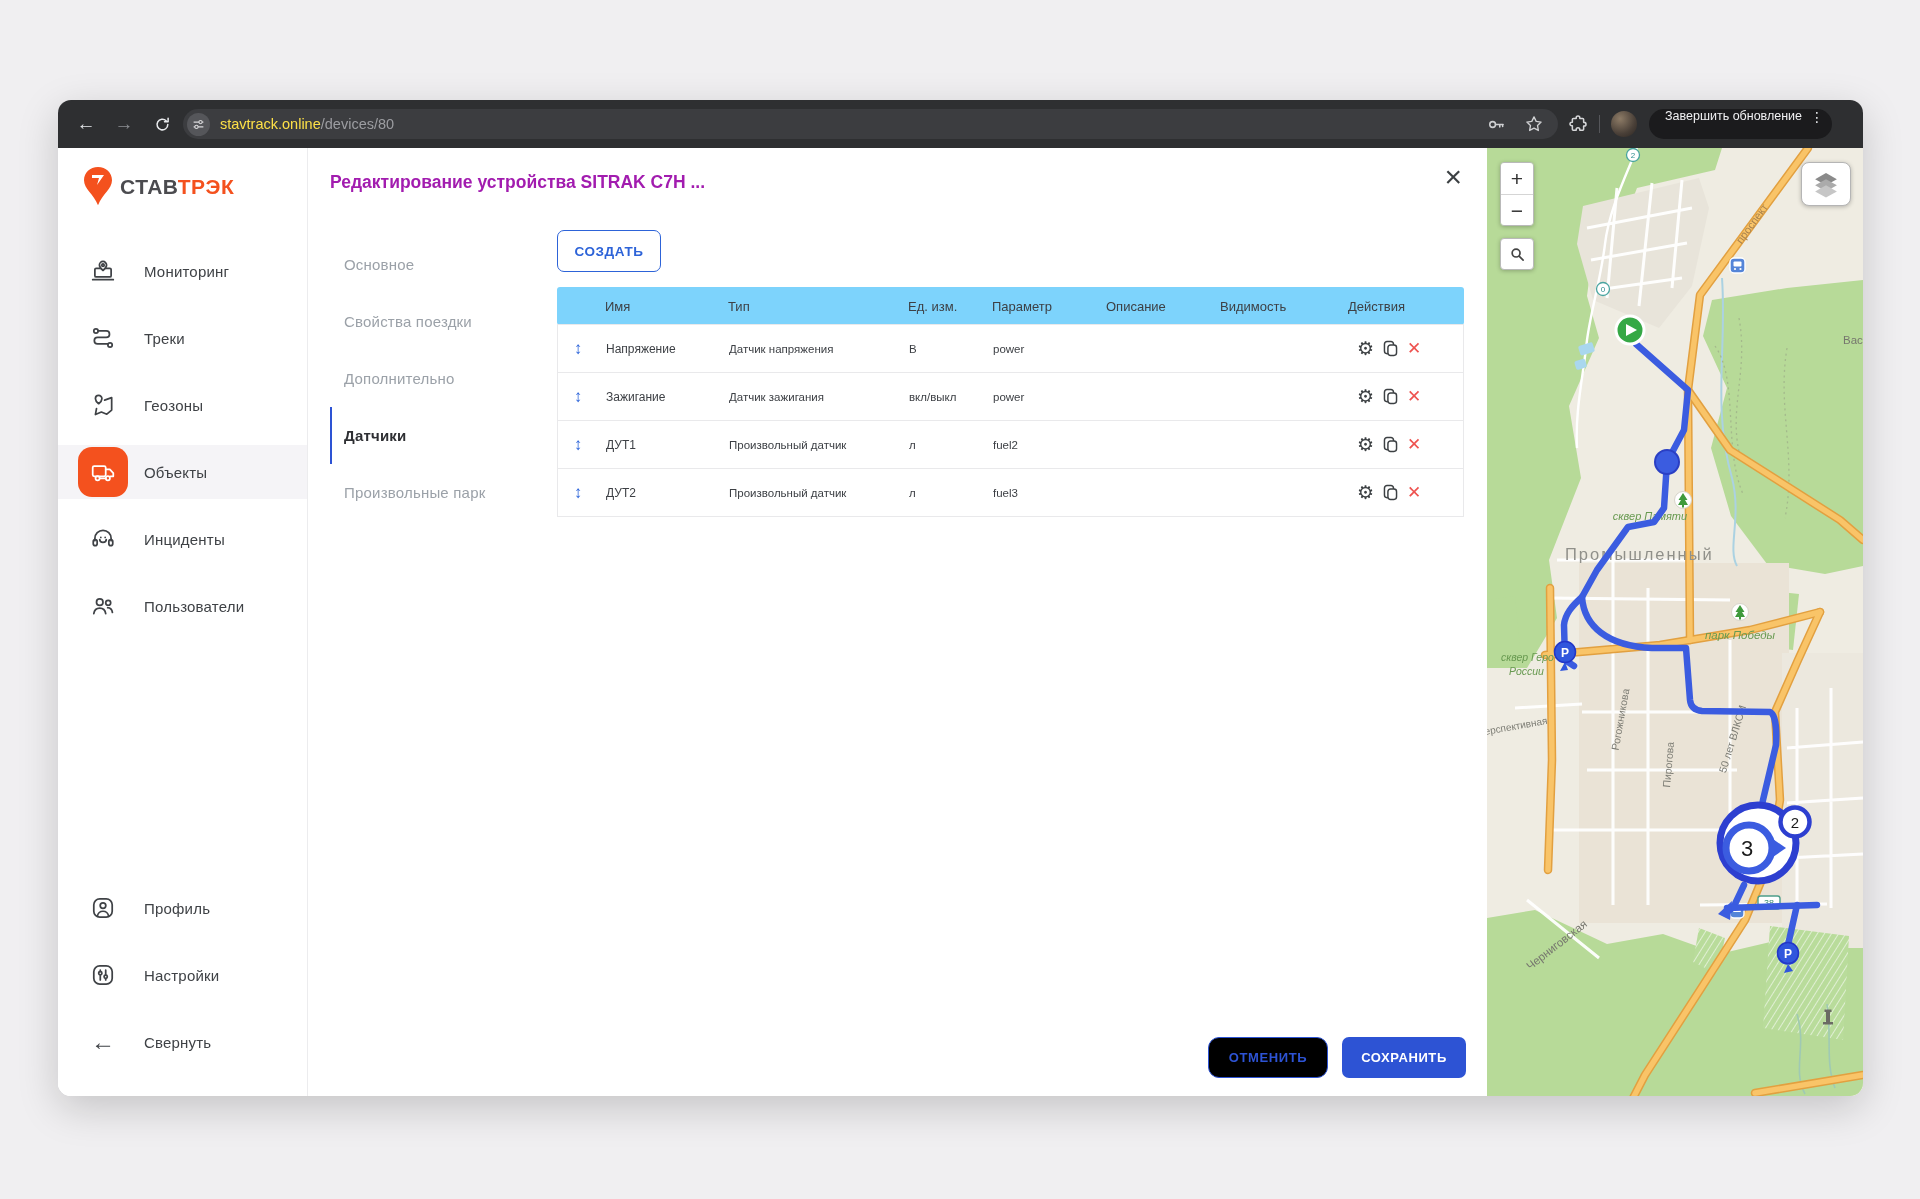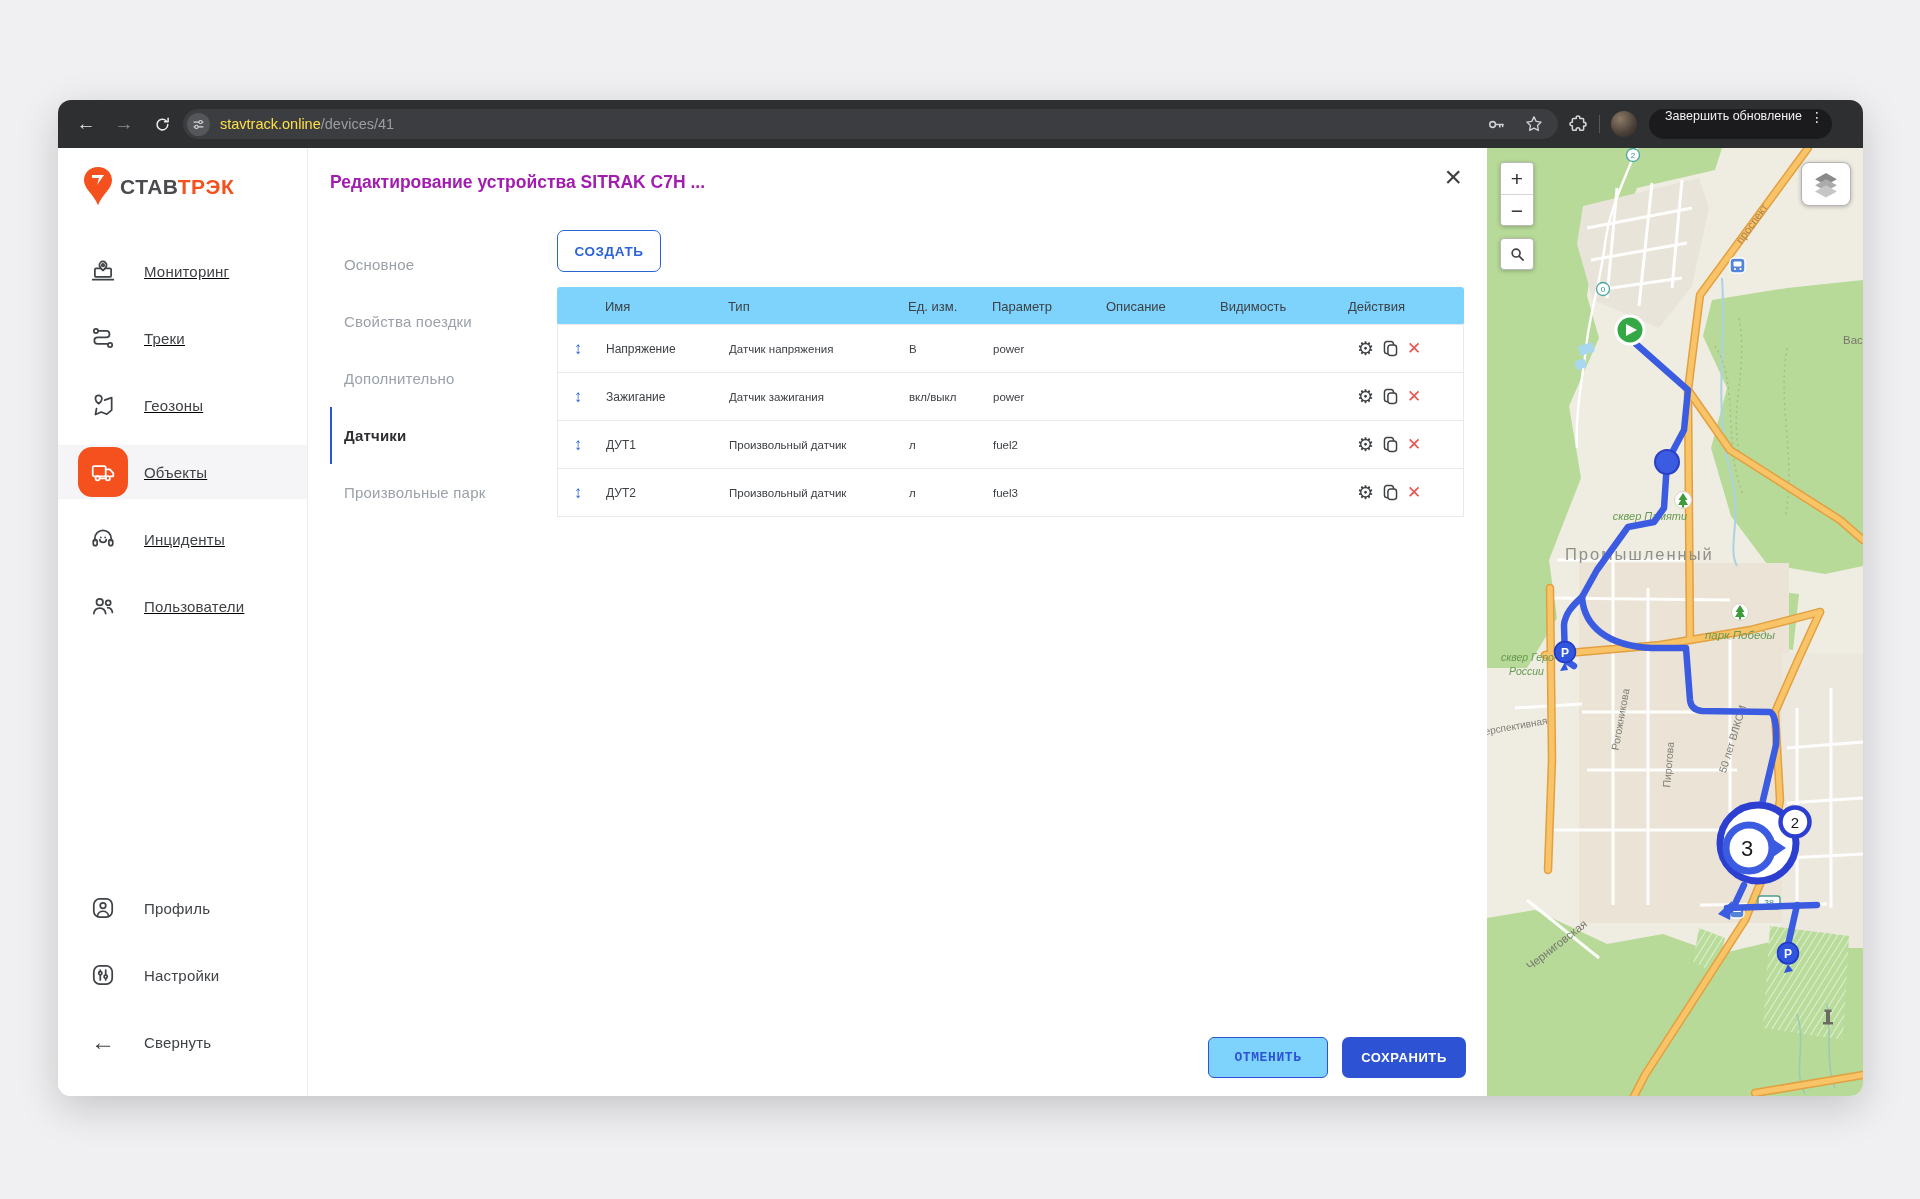--- a/index.html
+++ b/index.html
@@ -32,21 +32,21 @@
   .update-btn .dots { color:#e8eaed; font-size:14px; margin-left:8px; letter-spacing:0; }
 
   
   .app { display:flex; height:948px; background:#fff; }
 
   
   .sidebar { width:250px; border-right:1px solid #ececee; position:relative; background:#fff; }
   .logo { display:flex; align-items:center; margin:14px 0 0 22px; height:50px; cursor:pointer; }
   .logo-text { font-size:21px; font-weight:800; letter-spacing:.5px; margin-left:4px; }
   .logo-text .lp { color:#4b4b4f; } .logo-text .la { color:#f4511e; }
-  .menu { margin-top:32px;text-decoration:underline; }
+  .menu { margin-top:32px; }
   .m-item { height:54px; display:flex; align-items:center; margin-bottom:13px; cursor:pointer; position:relative; }
   .m-item .islot { width:50px; height:50px; margin-left:20px; display:flex; align-items:center; justify-content:center; flex:0 0 50px; }
   .m-item .lbl { margin-left:16px; font-size:15px; color:#3f4246; letter-spacing:.2px; }
   .m-item.active { background:#f5f4f7; }
   .m-item.active .islot { background:#f4511e; border-radius:14px; }
   .side-footer { position:absolute; left:0; right:0; bottom:14px; }
   .icon-svg { width:26px; height:26px; }
 
   
   .main { width:1179px; position:relative; background:#fff; }
@@ -70,22 +70,22 @@
   .cell { padding-left:8px; font-size:12px; color:#3d4045; }
   .cell.small { font-size:11.5px; }
   .drag { color:#2962d9; font-size:17px; font-weight:700; text-align:center; cursor:grab; }
   .cb { width:16px; height:16px; background:#2170e8; border-radius:3px; margin-left:12px; position:relative; cursor:pointer; }
   .cb::after { content:"\2713"; position:absolute; left:3px; top:1px; color:#fff; font-size:11px; font-weight:700; }
   .acts { display:flex; align-items:center; gap:7px; padding-left:16px; }
   .act-gear { font-size:19px; color:#3c4043; cursor:pointer; line-height:1; }
   .act-x { font-size:17px; color:#ee5350; font-weight:700; cursor:pointer; line-height:1; }
   .act-copy { cursor:pointer; display:flex; }
   .foot-btns { position:absolute; right:21px; bottom:18px; display:flex; gap:14px; }
-  .btn-cancel { width:120px; height:41px; background:#7dd3fc; border:1.5px solid #2d53d4; border-radius:6px;
-                color:#2d53d4; font-size:13px; font-weight:700; letter-spacing:.6px; cursor:pointer;font-family:Liberation Mono, monospace; }
+  .btn-cancel { width:120px; height:41px; background:#000000; border:1.5px solid #2d53d4; border-radius:11px;
+                color:#2d53d4; font-size:13px; font-weight:700; letter-spacing:.6px; cursor:pointer; }
   .btn-save { width:124px; height:41px; background:#2d53d4; border:none; border-radius:7px;
               color:#fff; font-size:13px; font-weight:700; letter-spacing:.6px; cursor:pointer; }
 
   
   .map { width:376px; position:relative; overflow:hidden; background:#ede9de; cursor:grab; }
   .map svg.canvas { position:absolute; left:0; top:0; }
   .zoombox { position:absolute; left:13px; top:14px; width:34px; border:1px solid #b9b9b9; border-radius:4px;
              overflow:hidden; box-shadow:0 1px 4px rgba(0,0,0,.25); }
   .zbtn { width:100%; height:31px; background:#fff; border:none; font-size:21px; color:#333; cursor:pointer; line-height:1; }
   .zbtn + .zbtn { border-top:1px solid #d5d5d5; }
@@ -112,21 +112,21 @@
     </div>
     <div class="addr">
       <div class="tune-c">
         <svg width="13" height="13" viewBox="0 0 16 16">
           <path d="M2 5h12M2 11h12" stroke="#d9d9db" stroke-width="1.4"></path>
           <circle cx="10.5" cy="5" r="2" fill="#55565a" stroke="#d9d9db" stroke-width="1.3"></circle>
           <circle cx="5.5" cy="11" r="2" fill="#55565a" stroke="#d9d9db" stroke-width="1.3"></circle>
         </svg>
       </div>
       <span class="addr-host">stavtrack.online</span>
-        <span class="addr-path">/devices/41</span>
+        <span class="addr-path">/devices/80</span>
       <span class="addr-sp"></span>
       <span class="addr-ic">
         <svg width="21" height="21" viewBox="0 0 22 22" fill="none" stroke="#cfd0d2" stroke-width="1.6" stroke-linecap="round">
           <circle cx="8" cy="11" r="3"></circle>
             <path d="M11 11h8M15.5 11v2.6M18.5 11v2"></path>
         </svg>
       </span>
       <span class="addr-ic">
         <svg width="20" height="20" viewBox="0 0 22 22" fill="none" stroke="#cfd0d2" stroke-width="1.5" stroke-linejoin="round">
           <path d="M11 3.2l2.4 4.9 5.4.8-3.9 3.8.9 5.4-4.8-2.5-4.8 2.5.9-5.4L3.2 8.9l5.4-.8z"></path>

